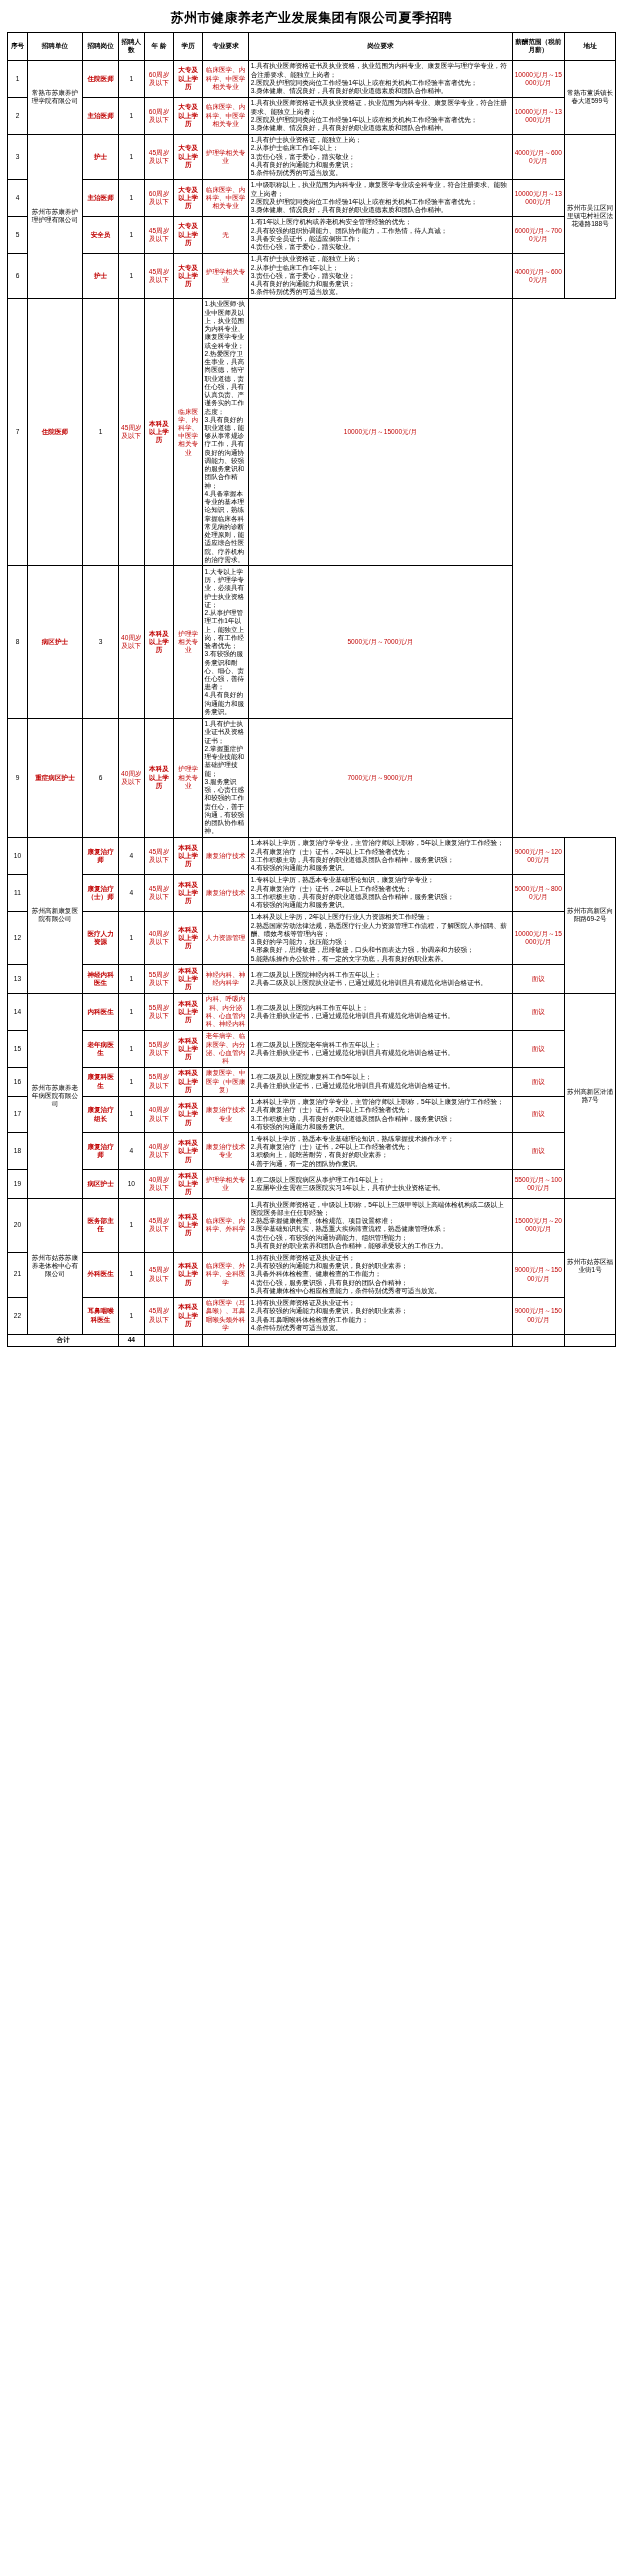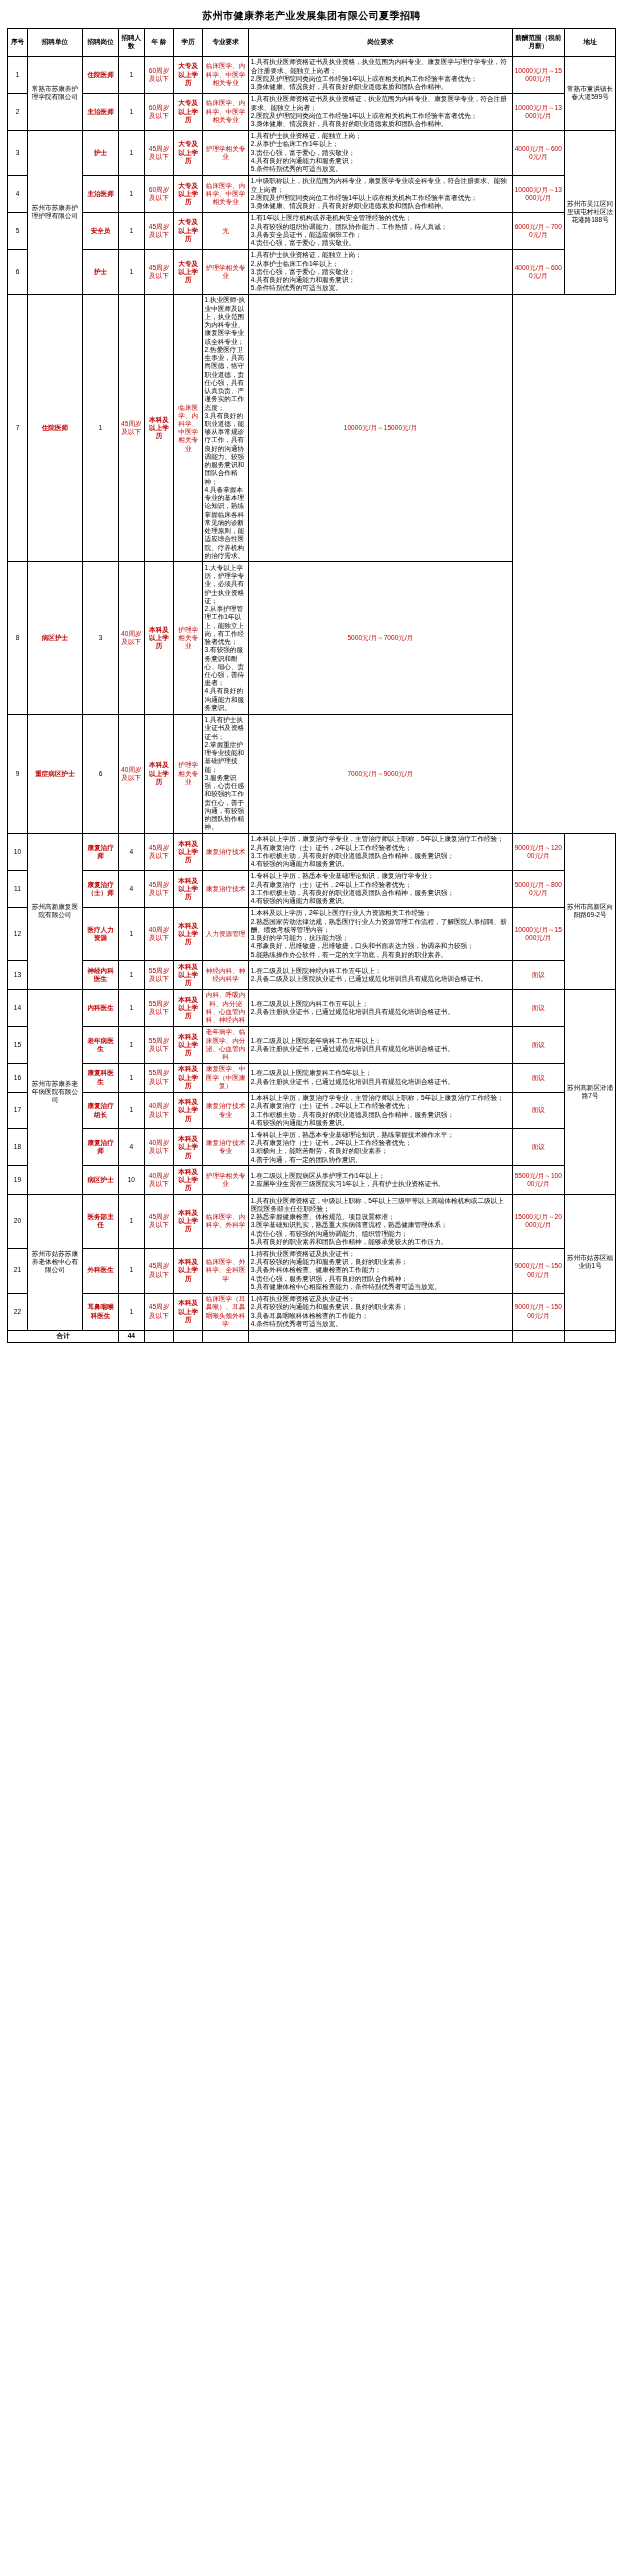--- a/index.html
+++ b/index.html
@@ -12,21 +12,21 @@
     width: 623px;
     font-family: "Liberation Sans", sans-serif;
     color: #000;
   }
   .page {
     width: 623px;
     padding: 4.4px 7.3px 7.3px 7.3px;
   }
   .doc-title {
     text-align: center;
-    font-size: 10px;
+    font-size: 13px;
     font-weight: bold;
     letter-spacing: 0.4px;
     padding: 4.4px 0 5.1px 0;
     font-family: Liberation Mono, monospace;
   }
   table.recruit {
     border-collapse: collapse;
     width: 609px;
     table-layout: fixed;
   }

